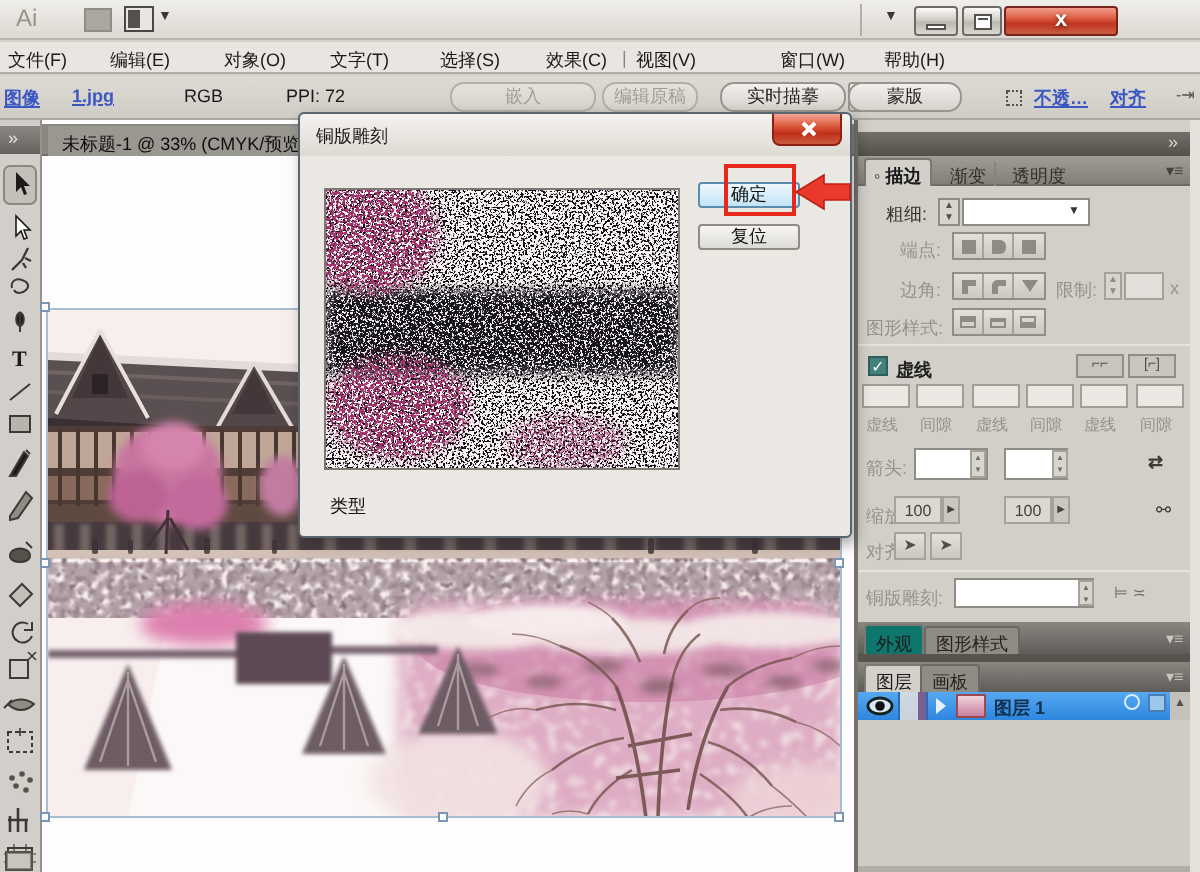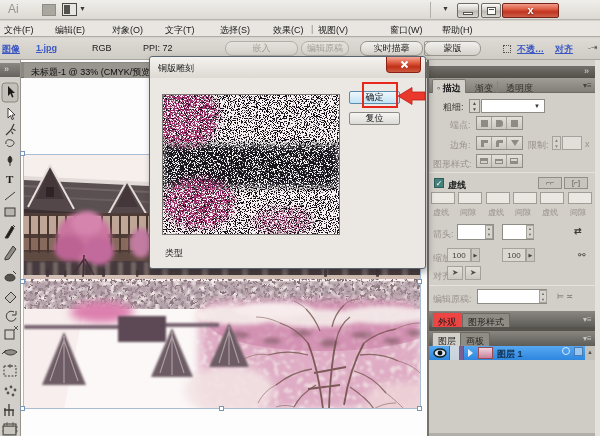--- a/index.html
+++ b/index.html
@@ -427,27 +427,27 @@
 <div class="abs" style="left:471px;top:248px;width:9px;height:14px;background:#cac7c1;border:1px solid #a5a29c;font-size:5px;color:#44423e;text-align:center;line-height:12px">▶</div>
 <div class="abs" style="left:502px;top:248px;width:24px;height:14px;background:#dbd8d2;border:1px solid #a5a29c;font-size:8px;color:#44423e;text-align:center;line-height:13px">100</div>
 <div class="abs" style="left:526px;top:248px;width:9px;height:14px;background:#cac7c1;border:1px solid #a5a29c;font-size:5px;color:#44423e;text-align:center;line-height:12px">▶</div>
 <div class="abs" style="left:578px;top:250px;color:#3e3c38;font-size:9px">⚯</div>
 
 <div class="abs plabel" style="left:433px;top:270px">对齐:</div>
 <div class="abs" style="left:447px;top:266px;width:16px;height:14px;background:linear-gradient(#e3e0db,#cbc8c2);border:1px solid #a5a29c;color:#514e49;font-size:8px;text-align:center;line-height:12px">➤</div>
 <div class="abs" style="left:465px;top:266px;width:16px;height:14px;background:linear-gradient(#e3e0db,#cbc8c2);border:1px solid #a5a29c;color:#514e49;font-size:8px;text-align:center;line-height:12px">➤</div>
 <div class="abs" style="left:429px;top:285px;width:166px;height:1px;background:#aeaba5;border-bottom:1px solid #e5e2dd"></div>
 
-<div class="abs plabel" style="left:433px;top:293px">编辑原稿:</div>
+<div class="abs plabel" style="left:433px;top:293px">铜版雕刻:</div>
 <div class="wfield" style="left:477px;top:289px;width:70px;height:15px"></div>
 <div class="abs" style="left:539px;top:290px;width:8px;height:13px;background:#d8d5cf;border:1px solid #a5a29c;font-size:4px;color:#6e6b66;text-align:center;line-height:6px">▲<br>▼</div>
 <div class="abs" style="left:557px;top:292px;color:#6e6b66;font-size:8px">⊨ ≍</div>
 
 <div class="abs" style="left:429px;top:311px;width:166px;height:16px;background:linear-gradient(#8a8781,#5e5c57)"></div>
-<div class="abs" style="left:432px;top:312px;height:15px;padding:3px 5px 0;background:#ef4444;border:1px solid #7c7974;border-bottom:none;border-radius:2px 2px 0 0">外观</div>
+<div class="abs" style="left:432px;top:312px;height:15px;padding:3px 5px 0;background:#0f766e;border:1px solid #7c7974;border-bottom:none;border-radius:2px 2px 0 0">外观</div>
 <div class="abs" style="left:462px;top:313px;height:14px;padding:2px 5px 0;color:#24231f;background:#8f8c86;border:1px solid #6b6964;border-bottom:none;border-radius:2px 2px 0 0">图形样式</div>
 <div class="abs" style="left:583px;top:315px;color:#c8c5bf;font-size:8px">▾≡</div>
 <div class="abs" style="left:429px;top:327px;width:166px;height:4px;background:#57544f"></div>
 
 <div class="abs" style="left:429px;top:331px;width:166px;height:15px;background:linear-gradient(#8a8781,#5e5c57)"></div>
 <div class="abs" style="left:432px;top:332px;height:14px;padding:2px 5px 0;background:#d3d0ca;border:1px solid #7c7974;border-bottom:none;border-radius:2px 2px 0 0">图层</div>
 <div class="abs" style="left:460px;top:332px;height:14px;padding:2px 5px 0;color:#24231f;background:#8f8c86;border:1px solid #6b6964;border-bottom:none;border-radius:2px 2px 0 0">画板</div>
 <div class="abs" style="left:583px;top:334px;color:#c8c5bf;font-size:8px">▾≡</div>
 
 <div class="abs" style="left:429px;top:346px;width:156px;height:14px;background:linear-gradient(#56a8f2,#2e86de)"></div>

